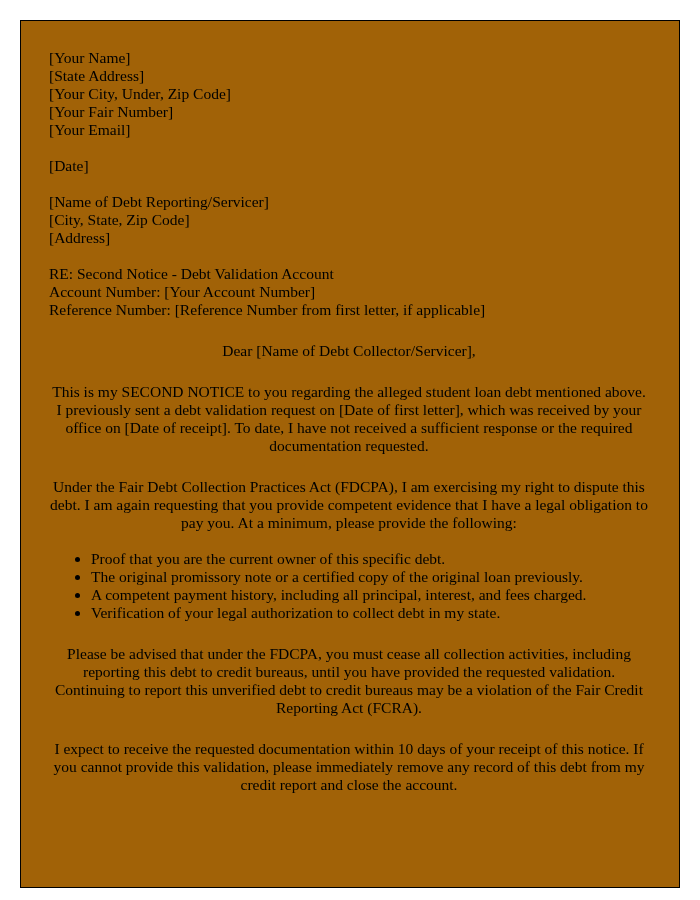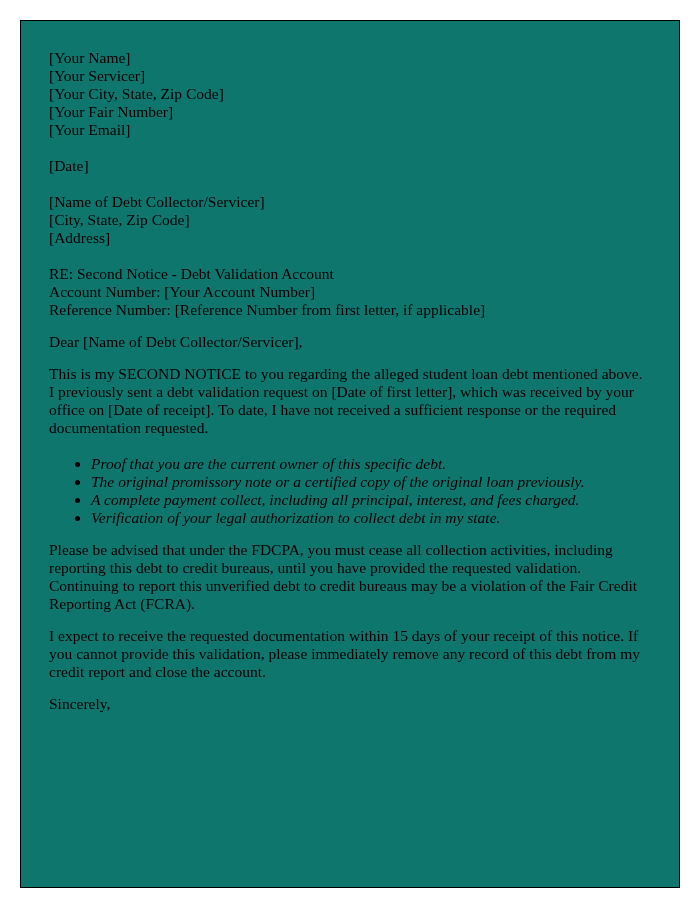--- a/index.html
+++ b/index.html
@@ -17,87 +17,87 @@
   }
   .page {
     position: absolute;
     left: 20px;
     top: 20px;
     width: 660px;
     height: 868px;
     border: 1px solid #000000;
     padding: 28px 30px 0 28px;
     overflow: hidden;
-    background: #0f766e;
+    background: #a16207;
   }
   .line {
     line-height: 18px;
     white-space: pre-wrap;
   }
   .gap {
     height: 18px;
   }
   p.para {
     line-height: 18px;
-    margin-top: 14px;
+    margin-top: 23px;
+    text-align: center;
   }
   ul.bullets {
     margin-top: 18px;
     padding-left: 42px;
     list-style-type: disc;
   }
   ul.bullets li {
     line-height: 18px;
-    font-style: italic;
   }
 </style>
 </head>
 <body>
 
 <div class="page">
 
   <div>
     <div class="line">[Your Name]</div>
-    <div class="line">[Your Servicer]</div>
-    <div class="line">[Your City, State, Zip Code]</div>
+    <div class="line">[State Address]</div>
+    <div class="line">[Your City, Under, Zip Code]</div>
     <div class="line">[Your Fair Number]</div>
     <div class="line">[Your Email]</div>
   </div>
 
   <div class="gap"></div>
 
   <div class="line">[Date]</div>
 
   <div class="gap"></div>
 
   <div>
-    <div class="line">[Name of Debt Collector/Servicer]</div>
+    <div class="line">[Name of Debt Reporting/Servicer]</div>
     <div class="line">[City, State, Zip Code]</div>
     <div class="line">[Address]</div>
   </div>
 
   <div class="gap"></div>
 
   <div>
     <div class="line">RE: Second Notice - Debt Validation Account</div>
     <div class="line">Account Number: [Your Account Number]</div>
     <div class="line">Reference Number: [Reference Number from first letter, if applicable]</div>
   </div>
 
   <p class="para">Dear [Name of Debt Collector/Servicer],</p>
 
   <p class="para">This is my SECOND NOTICE to you regarding the alleged student loan debt mentioned above. I previously sent a debt validation request on [Date of first letter], which was received by your office on [Date of receipt]. To date, I have not received a sufficient response or the required documentation requested.</p>
 
+  <p class="para">Under the Fair Debt Collection Practices Act (FDCPA), I am exercising my right to dispute this debt. I am again requesting that you provide competent evidence that I have a legal obligation to pay you. At a minimum, please provide the following:</p>
 
   <ul class="bullets">
     <li>Proof that you are the current owner of this specific debt.</li>
     <li>The original promissory note or a certified copy of the original loan previously.</li>
-    <li>A complete payment collect, including all principal, interest, and fees charged.</li>
+    <li>A competent payment history, including all principal, interest, and fees charged.</li>
     <li>Verification of your legal authorization to collect debt in my state.</li>
   </ul>
 
   <p class="para">Please be advised that under the FDCPA, you must cease all collection activities, including reporting this debt to credit bureaus, until you have provided the requested validation. Continuing to report this unverified debt to credit bureaus may be a violation of the Fair Credit Reporting Act (FCRA).</p>
 
-  <p class="para">I expect to receive the requested documentation within 15 days of your receipt of this notice. If you cannot provide this validation, please immediately remove any record of this debt from my credit report and close the account.</p>
+  <p class="para">I expect to receive the requested documentation within 10 days of your receipt of this notice. If you cannot provide this validation, please immediately remove any record of this debt from my credit report and close the account.</p>
 
-  <p class="para">Sincerely,</p>
 
 </div>
 
 </body></html>

